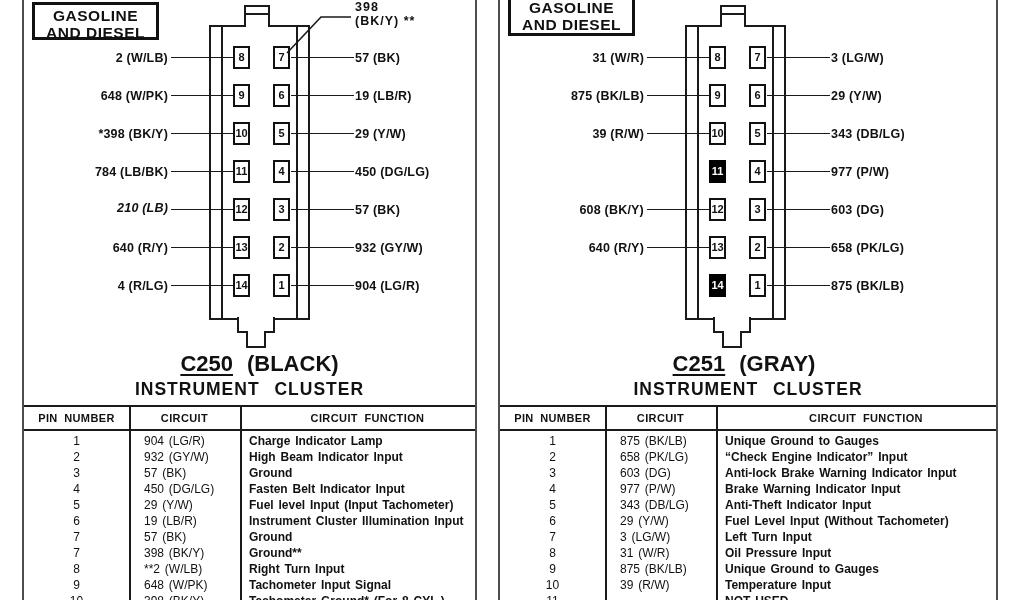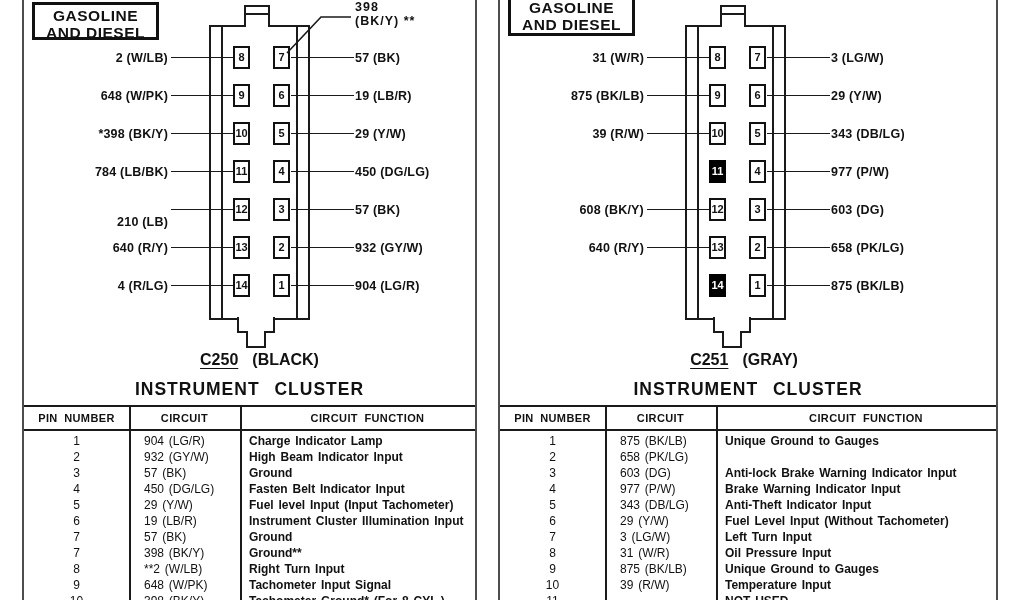--- a/index.html
+++ b/index.html
@@ -36,21 +36,21 @@
   .leader{position:absolute;height:1.6px;background:#1a1a1a;}
   .plabel{position:absolute;height:16px;line-height:16px;font-size:12.5px;font-weight:700;
     white-space:nowrap;letter-spacing:.2px;}
   .plabel.left{left:0;width:144px;text-align:right;}
   .plabel.right{left:331px;}
 
   .callout-text{position:absolute;left:331px;top:1px;font-size:12.5px;font-weight:700;
     line-height:13.5px;letter-spacing:1px;}
   .callout-svg{position:absolute;left:0;top:0;width:455px;height:70px;}
 
-  .title{position:absolute;top:351px;font-size:16px;font-weight:700;text-align:center;white-space:nowrap;}
+  .title{position:absolute;top:351px;font-size:22px;font-weight:700;text-align:center;white-space:nowrap;}
   .panel.p0 .title{left:20px;right:0;}
   .panel.p1 .title{left:12px;right:20px;}
   .ccode{text-decoration:underline;text-underline-offset:3px;margin-right:14px;}
   .subtitle{position:absolute;top:379px;left:0;right:0;text-align:center;font-size:17.5px;
     font-weight:700;letter-spacing:1px;word-spacing:9px;white-space:nowrap;}
 
   
   .hline{position:absolute;left:0;right:0;height:2px;background:#1a1a1a;}
   .hline.h1{top:405px;} .hline.h2{top:429px;}
   .vdiv{position:absolute;top:405px;height:195px;width:1.6px;background:#1a1a1a;}
@@ -103,21 +103,21 @@
         <div class="plabel right" style="top: 125.5px;">29 (Y/W)</div>
         <div class="pinbox" style="left: 209px; top: 122px;">10</div>
         <div class="pinbox" style="left: 249px; top: 122px;">5</div>
         <div class="leader" style="left: 147px; top: 170.7px; width: 62px;"></div>
         <div class="plabel left" style="top: 163.5px;">784 (LB/BK)</div>
         <div class="leader" style="left: 267px; top: 170.7px; width: 63px;"></div>
         <div class="plabel right" style="top: 163.5px;">450 (DG/LG)</div>
         <div class="pinbox" style="left: 209px; top: 160px;">11</div>
         <div class="pinbox" style="left: 249px; top: 160px;">4</div>
         <div class="leader" style="left: 147px; top: 208.7px; width: 62px;"></div>
-        <div class="plabel left" style="top: 214px;">210 (LB)</div>
+        <div class="plabel left" style="top: 200px; font-style: italic;">210 (LB)</div>
         <div class="leader" style="left: 267px; top: 208.7px; width: 63px;"></div>
         <div class="plabel right" style="top: 201.5px;">57 (BK)</div>
         <div class="pinbox" style="left: 209px; top: 198px;">12</div>
         <div class="pinbox" style="left: 249px; top: 198px;">3</div>
         <div class="leader" style="left: 147px; top: 246.7px; width: 62px;"></div>
         <div class="plabel left" style="top: 239.5px;">640 (R/Y)</div>
         <div class="leader" style="left: 267px; top: 246.7px; width: 63px;"></div>
         <div class="plabel right" style="top: 239.5px;">932 (GY/W)</div>
         <div class="pinbox" style="left: 209px; top: 236px;">13</div>
         <div class="pinbox" style="left: 249px; top: 236px;">2</div>
@@ -277,20 +277,21 @@
     <div class="th t3">CIRCUIT FUNCTION</div>
     <div class="trows">
         <div class="trow">
           <div class="tc c1">1</div>
           <div class="tc c2">875 (BK/LB)</div>
           <div class="tc c3">Unique Ground to Gauges</div>
         </div>
         <div class="trow">
           <div class="tc c1">2</div>
           <div class="tc c2">658 (PK/LG)</div>
+          <div class="tc c3">“Check Engine Indicator” Input</div>
         </div>
         <div class="trow">
           <div class="tc c1">3</div>
           <div class="tc c2">603 (DG)</div>
           <div class="tc c3">Anti-lock Brake Warning Indicator Input</div>
         </div>
         <div class="trow">
           <div class="tc c1">4</div>
           <div class="tc c2">977 (P/W)</div>
           <div class="tc c3">Brake Warning Indicator Input</div>

